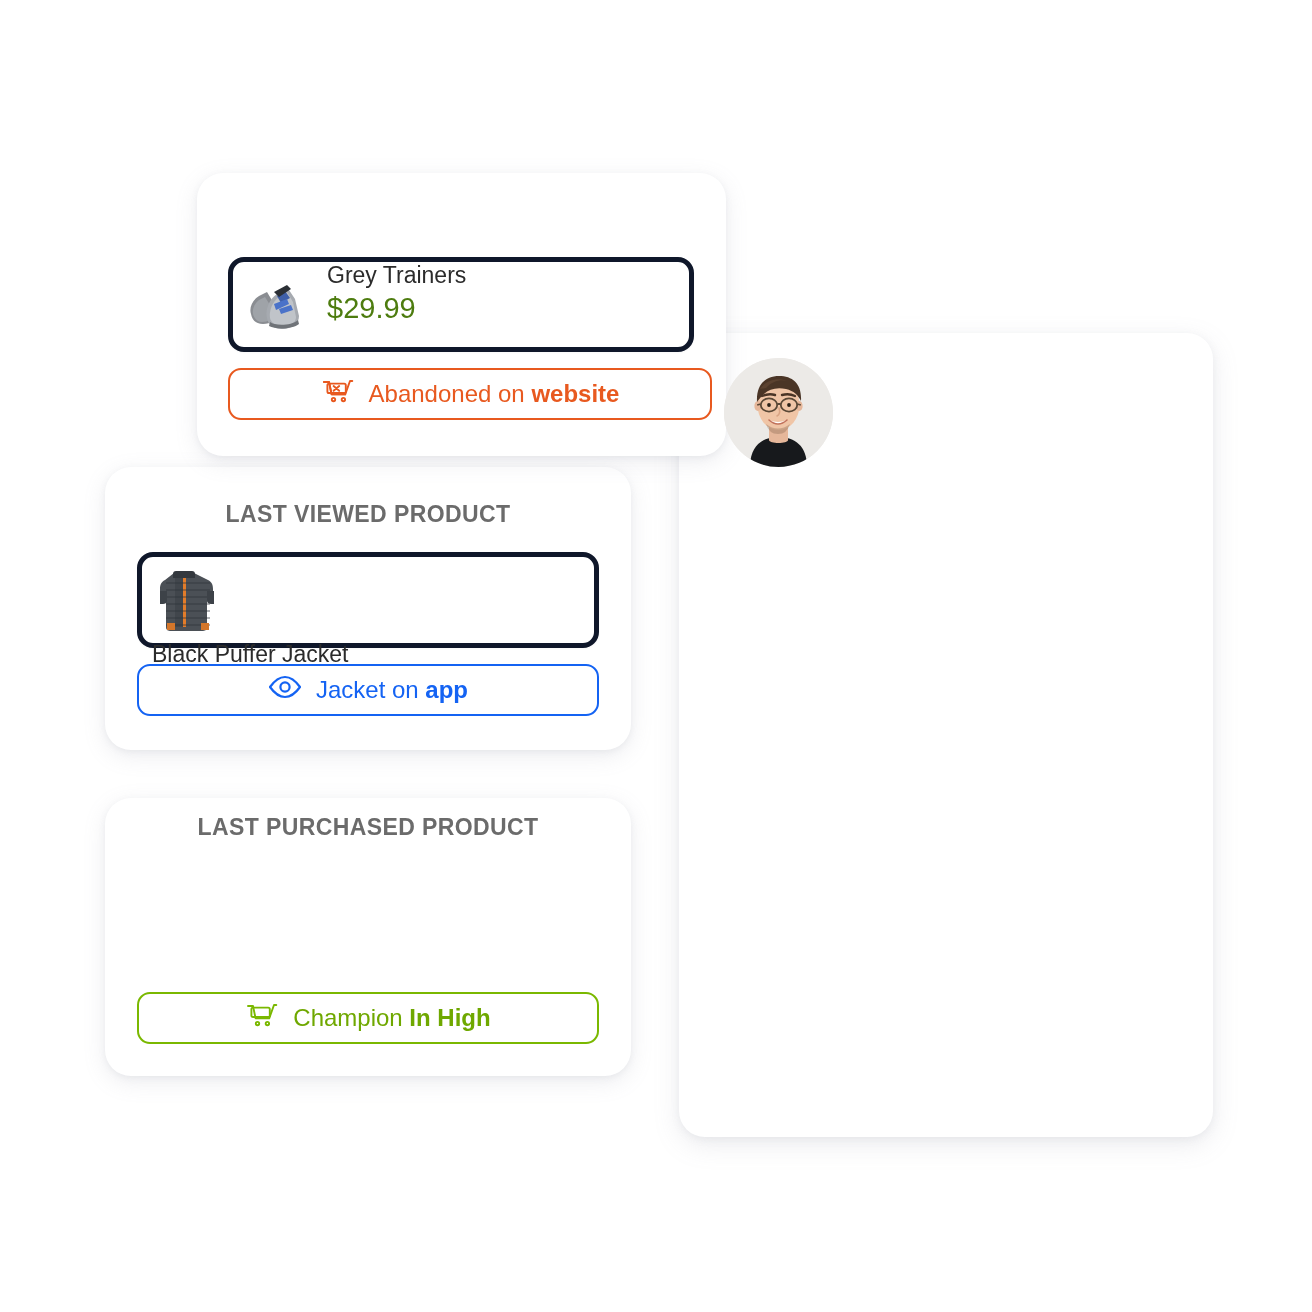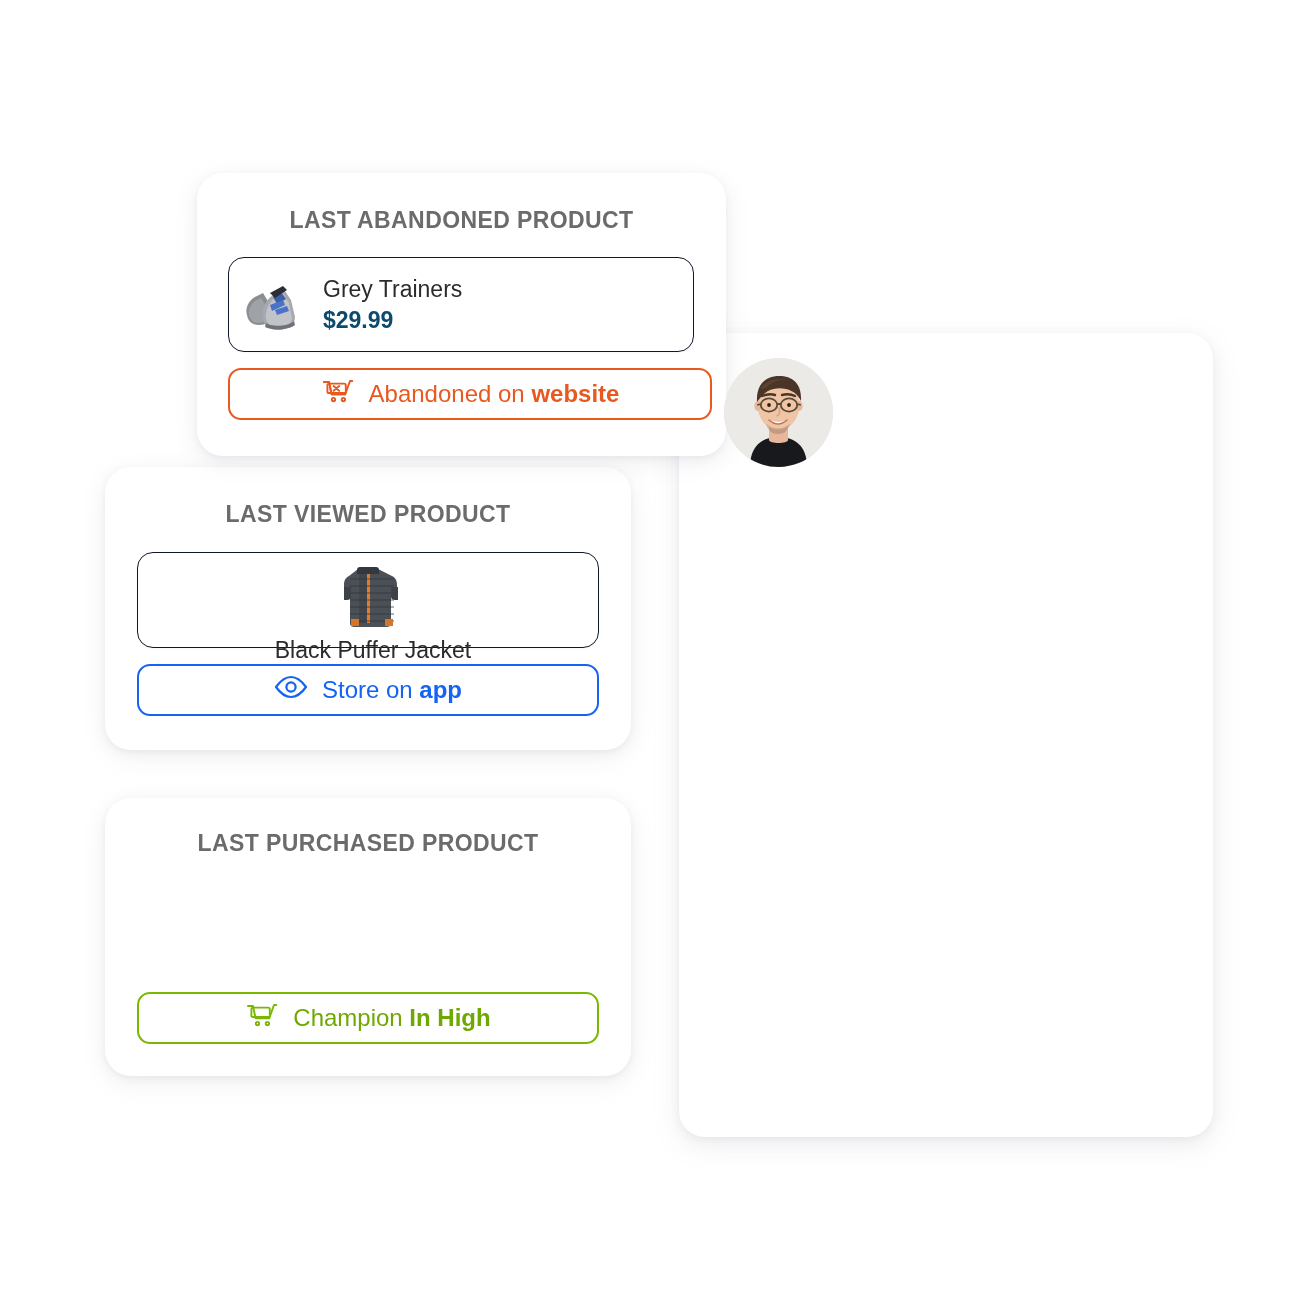--- a/index.html
+++ b/index.html
@@ -20,35 +20,34 @@
                 0 2px 6px rgba(140,145,160,0.10);
   }
   .card-title {
     text-align: center;
     font-size: 23px;
     font-weight: bold;
     letter-spacing: 0.4px;
     color: #6b6b6b;
   }
   .product-box {
-    border: 1px solid #0f172a;
+    border: 5px solid #0f172a;
     border-radius: 16px;
     background: #fff;
     display: flex;
-    align-items: center;
     box-shadow: 0 1px 2px rgba(0,0,0,0.03);
   }
   .thumb-wrap {
     width: 84px; height: 84px;
     display: flex; align-items: center; justify-content: center;
     flex: 0 0 84px;
   }
   .p-info { display: flex; flex-direction: column; gap: 4px; }
   .p-name { font-size: 23px; color: #2b2b2b; line-height: 1.15; }
-  .p-price { font-size: 23px; font-weight: bold; color: #0c4a6e; line-height: 1.15; }
+  .p-price { font-size: 29px; font-weight: normal; color: #4d7c0f; line-height: 1.15; }
 
   .status-btn {
     display: flex; align-items: center; justify-content: center;
     gap: 14px;
     border-radius: 13px;
     font-size: 24px;
     background: #fff;
   }
   .status-btn b { font-weight: bold; }
 
@@ -65,21 +64,21 @@
 
   
   #card-viewed { left: 105px; top: 467px; width: 526px; height: 283px; z-index: 2; }
   #card-viewed .card-title { margin-top: 34px; }
   #card-viewed .product-box { position: absolute; left: 32px; top: 85px; width: 462px; height: 96px; flex-direction: column; }
   #card-viewed .p-info { margin-left: 10px; }
   #card-viewed .status-btn { position: absolute; left: 32px; top: 197px; width: 462px; height: 52px; }
 
   
   #card-purchased { left: 105px; top: 798px; width: 526px; height: 278px; z-index: 2; }
-  #card-purchased .card-title { margin-top: 32px; }
+  #card-purchased .card-title { margin-top: 16px; }
   #card-purchased .product-box { position: absolute; left: 32px; top: 82px; width: 462px; height: 96px; }
   #card-purchased .p-info { margin-left: 10px; }
   #card-purchased .status-btn { position: absolute; left: 32px; top: 194px; width: 462px; height: 52px; }
 
   
   #profile-panel {
     position: absolute;
     left: 679px; top: 333px;
     width: 534px; height: 804px;
     background: #ffffff;
@@ -155,21 +154,20 @@
   .act-ico { width: 40px; display: flex; justify-content: center; flex: 0 0 40px; }
   .act-text { font-size: 22px; color: #2b2b2b; }
   .act-text b { font-weight: bold; color: #1a1a1a; }
 </style>
 </head>
 <body>
 
 <div id="stage">
 
   <div class="card" id="card-abandoned">
-    <div class="card-title">LAST ABANDONED PRODUCT</div>
 
     <div class="product-box">
       <div class="thumb-wrap">
         <svg width="72" height="72" viewBox="0 0 72 72">
           <g transform="translate(4,6)">
             <path d="M8 40 C6 34 9 26 16 22 L24 18 L30 28 L34 40 C34 46 28 50 20 50 C13 50 9 46 8 40 Z" fill="#8a8d92"></path>
             <path d="M10 40 C9 36 11 30 16 26 L22 23 L27 31 L30 40 C30 45 25 48 19 48 C14 48 11 44 10 40 Z" fill="#9fa3a8"></path>
             <path d="M24 44 C22 36 26 25 34 20 L44 13 L52 25 L56 42 C56 50 49 55 39 55 C31 55 25 51 24 44 Z" fill="#a6aab0"></path>
             <path d="M27 44 C26 37 29 28 36 23 L44 18 L50 28 L53 43 C53 49 47 52 39 52 C33 52 28 49 27 44 Z" fill="#c0c4c9"></path>
             <path d="M34 22 L42 17 L47 24 L38 29 Z" fill="#3f5fa8"></path>
@@ -228,21 +226,21 @@
       </div>
     </div>
 
     <div class="status-btn btn-blue">
       <span>
         <svg width="34" height="24" viewBox="0 0 34 24" fill="none" stroke="#1463f3" stroke-width="2.2" stroke-linecap="round" stroke-linejoin="round">
           <path d="M2 12 C7 5 12 2 17 2 C22 2 27 5 32 12 C27 19 22 22 17 22 C12 22 7 19 2 12 Z"></path>
           <circle cx="17" cy="12" r="4.6"></circle>
         </svg>
       </span>
-      <span><span>Store on </span><b>app</b></span>
+      <span><span>Jacket on </span><b>app</b></span>
     </div>
   </div>
 
   <div class="card" id="card-purchased">
     <div class="card-title">LAST PURCHASED PRODUCT</div>
 
 
     <div class="status-btn btn-green">
       <span>
         <svg width="34" height="29" viewBox="0 0 34 29" fill="none" stroke="#7ab800" stroke-width="1.9" stroke-linecap="round" stroke-linejoin="round">

